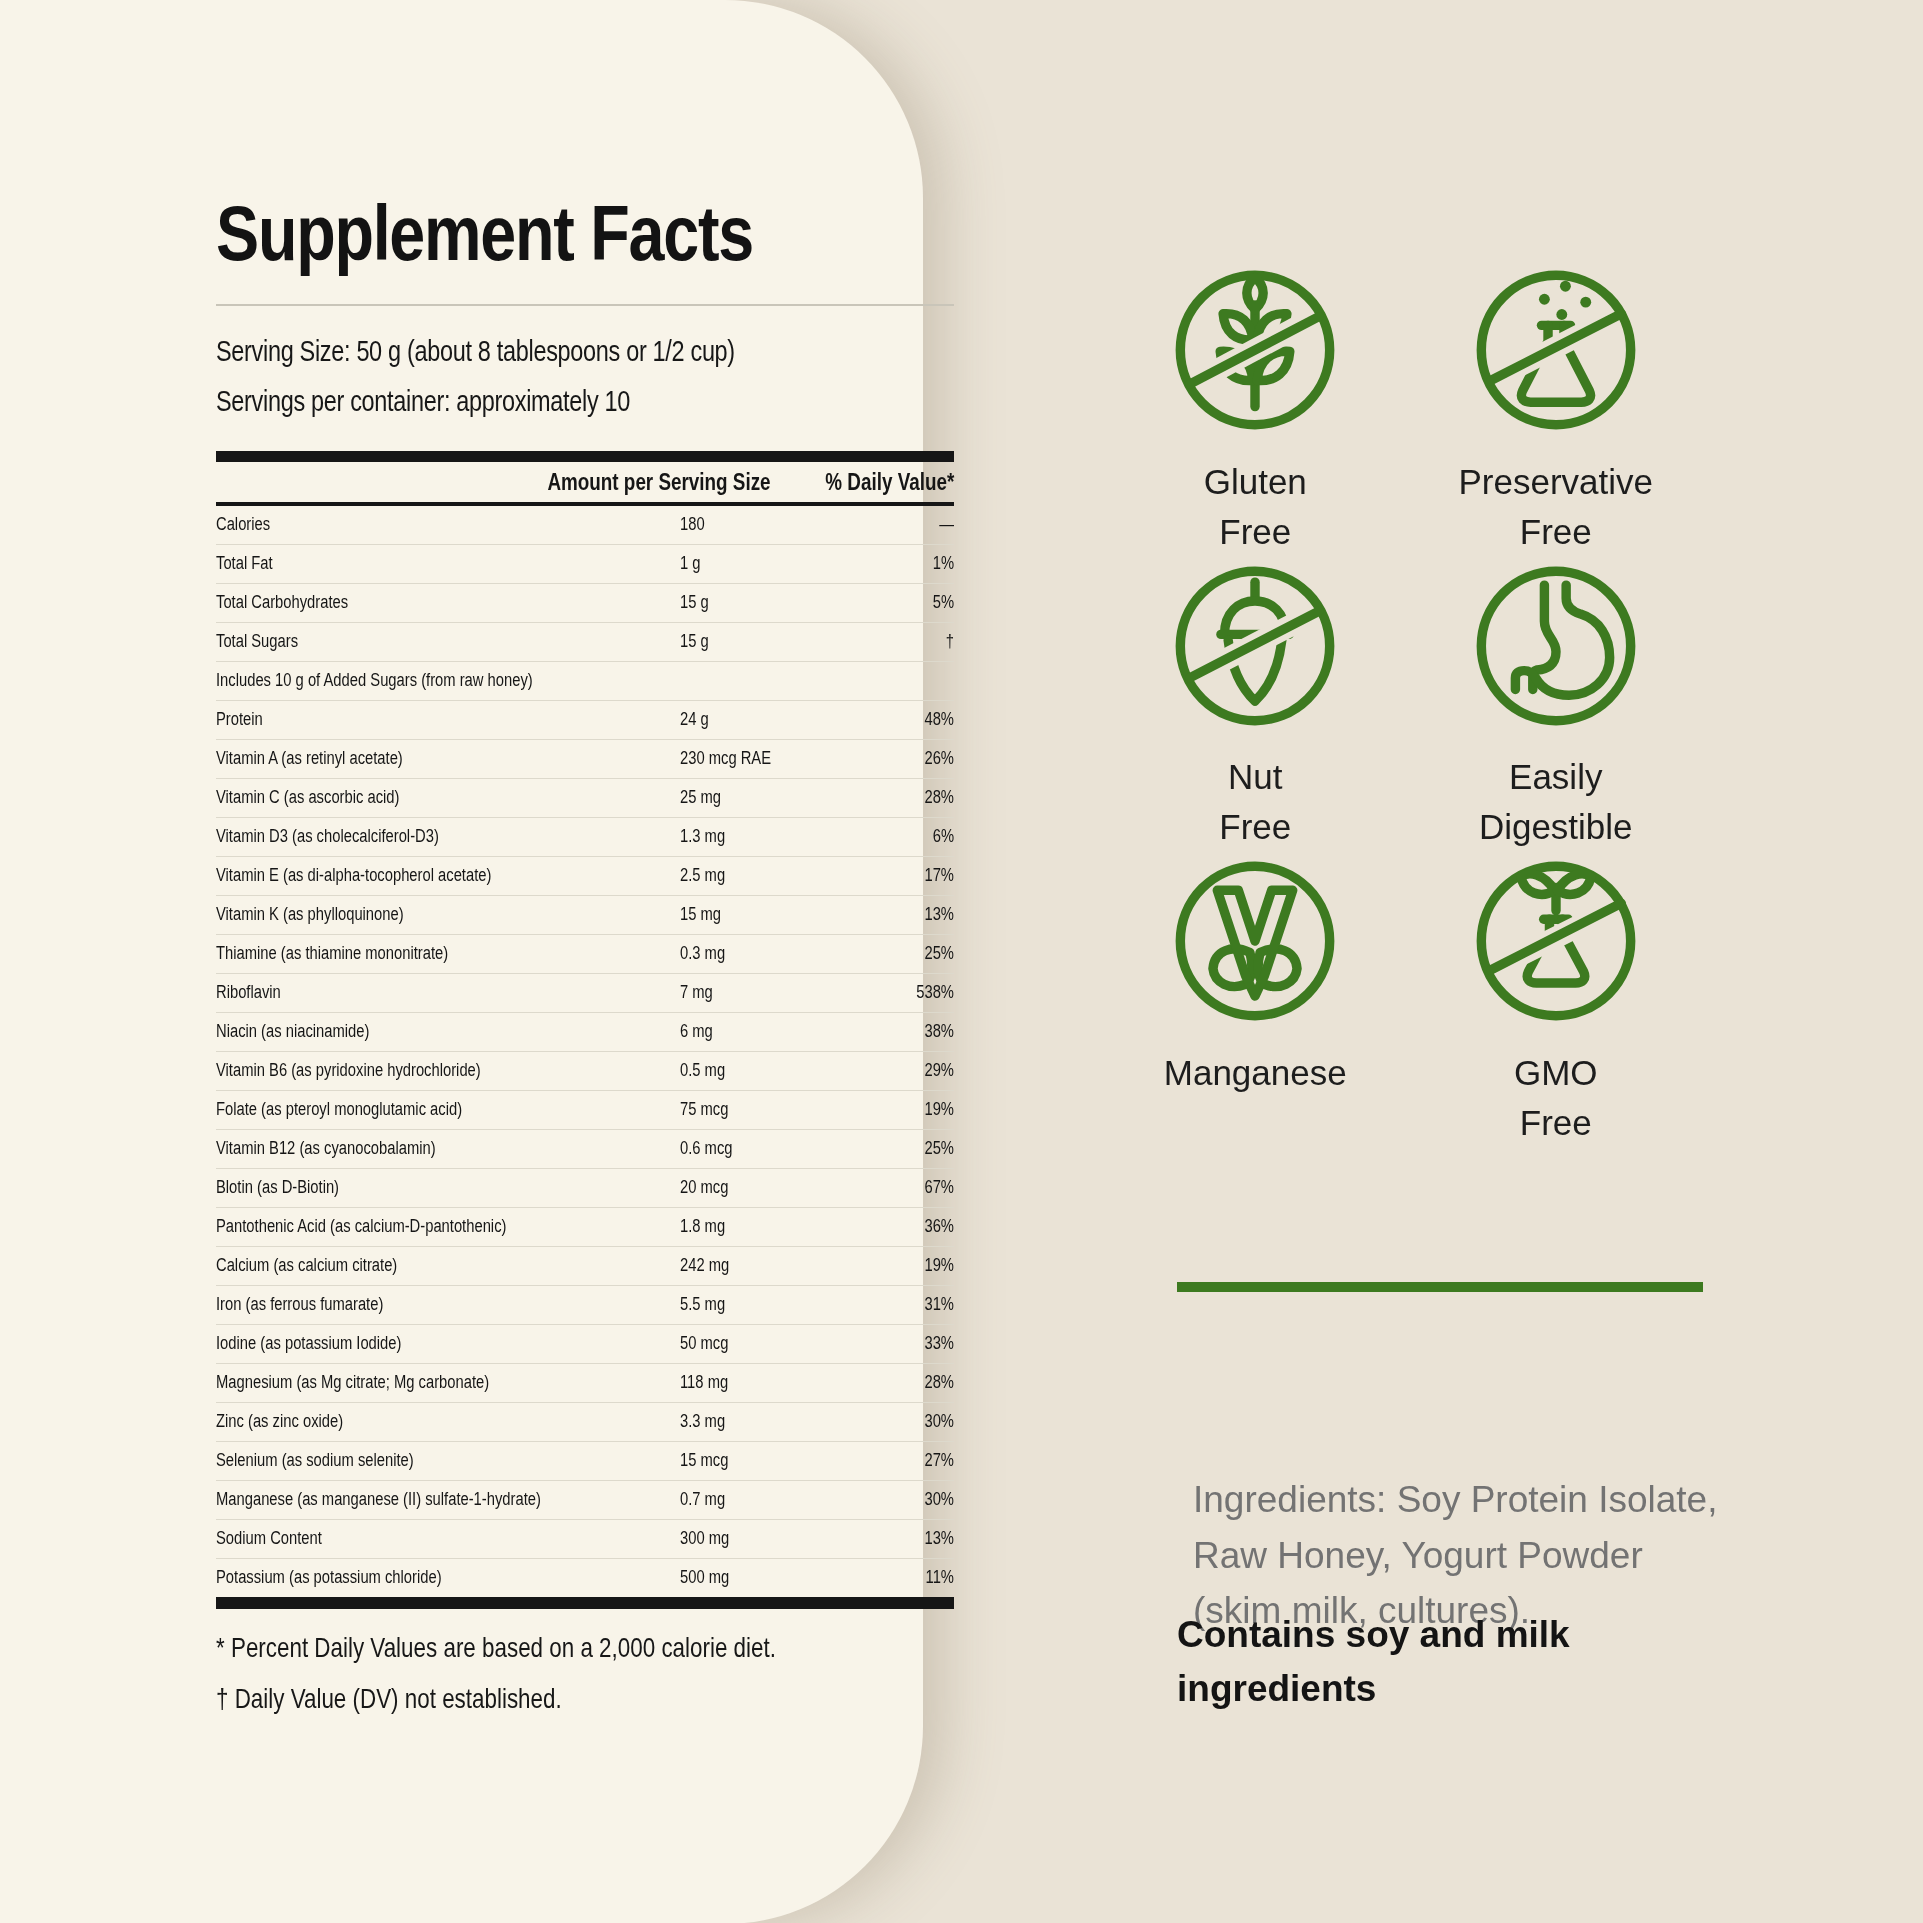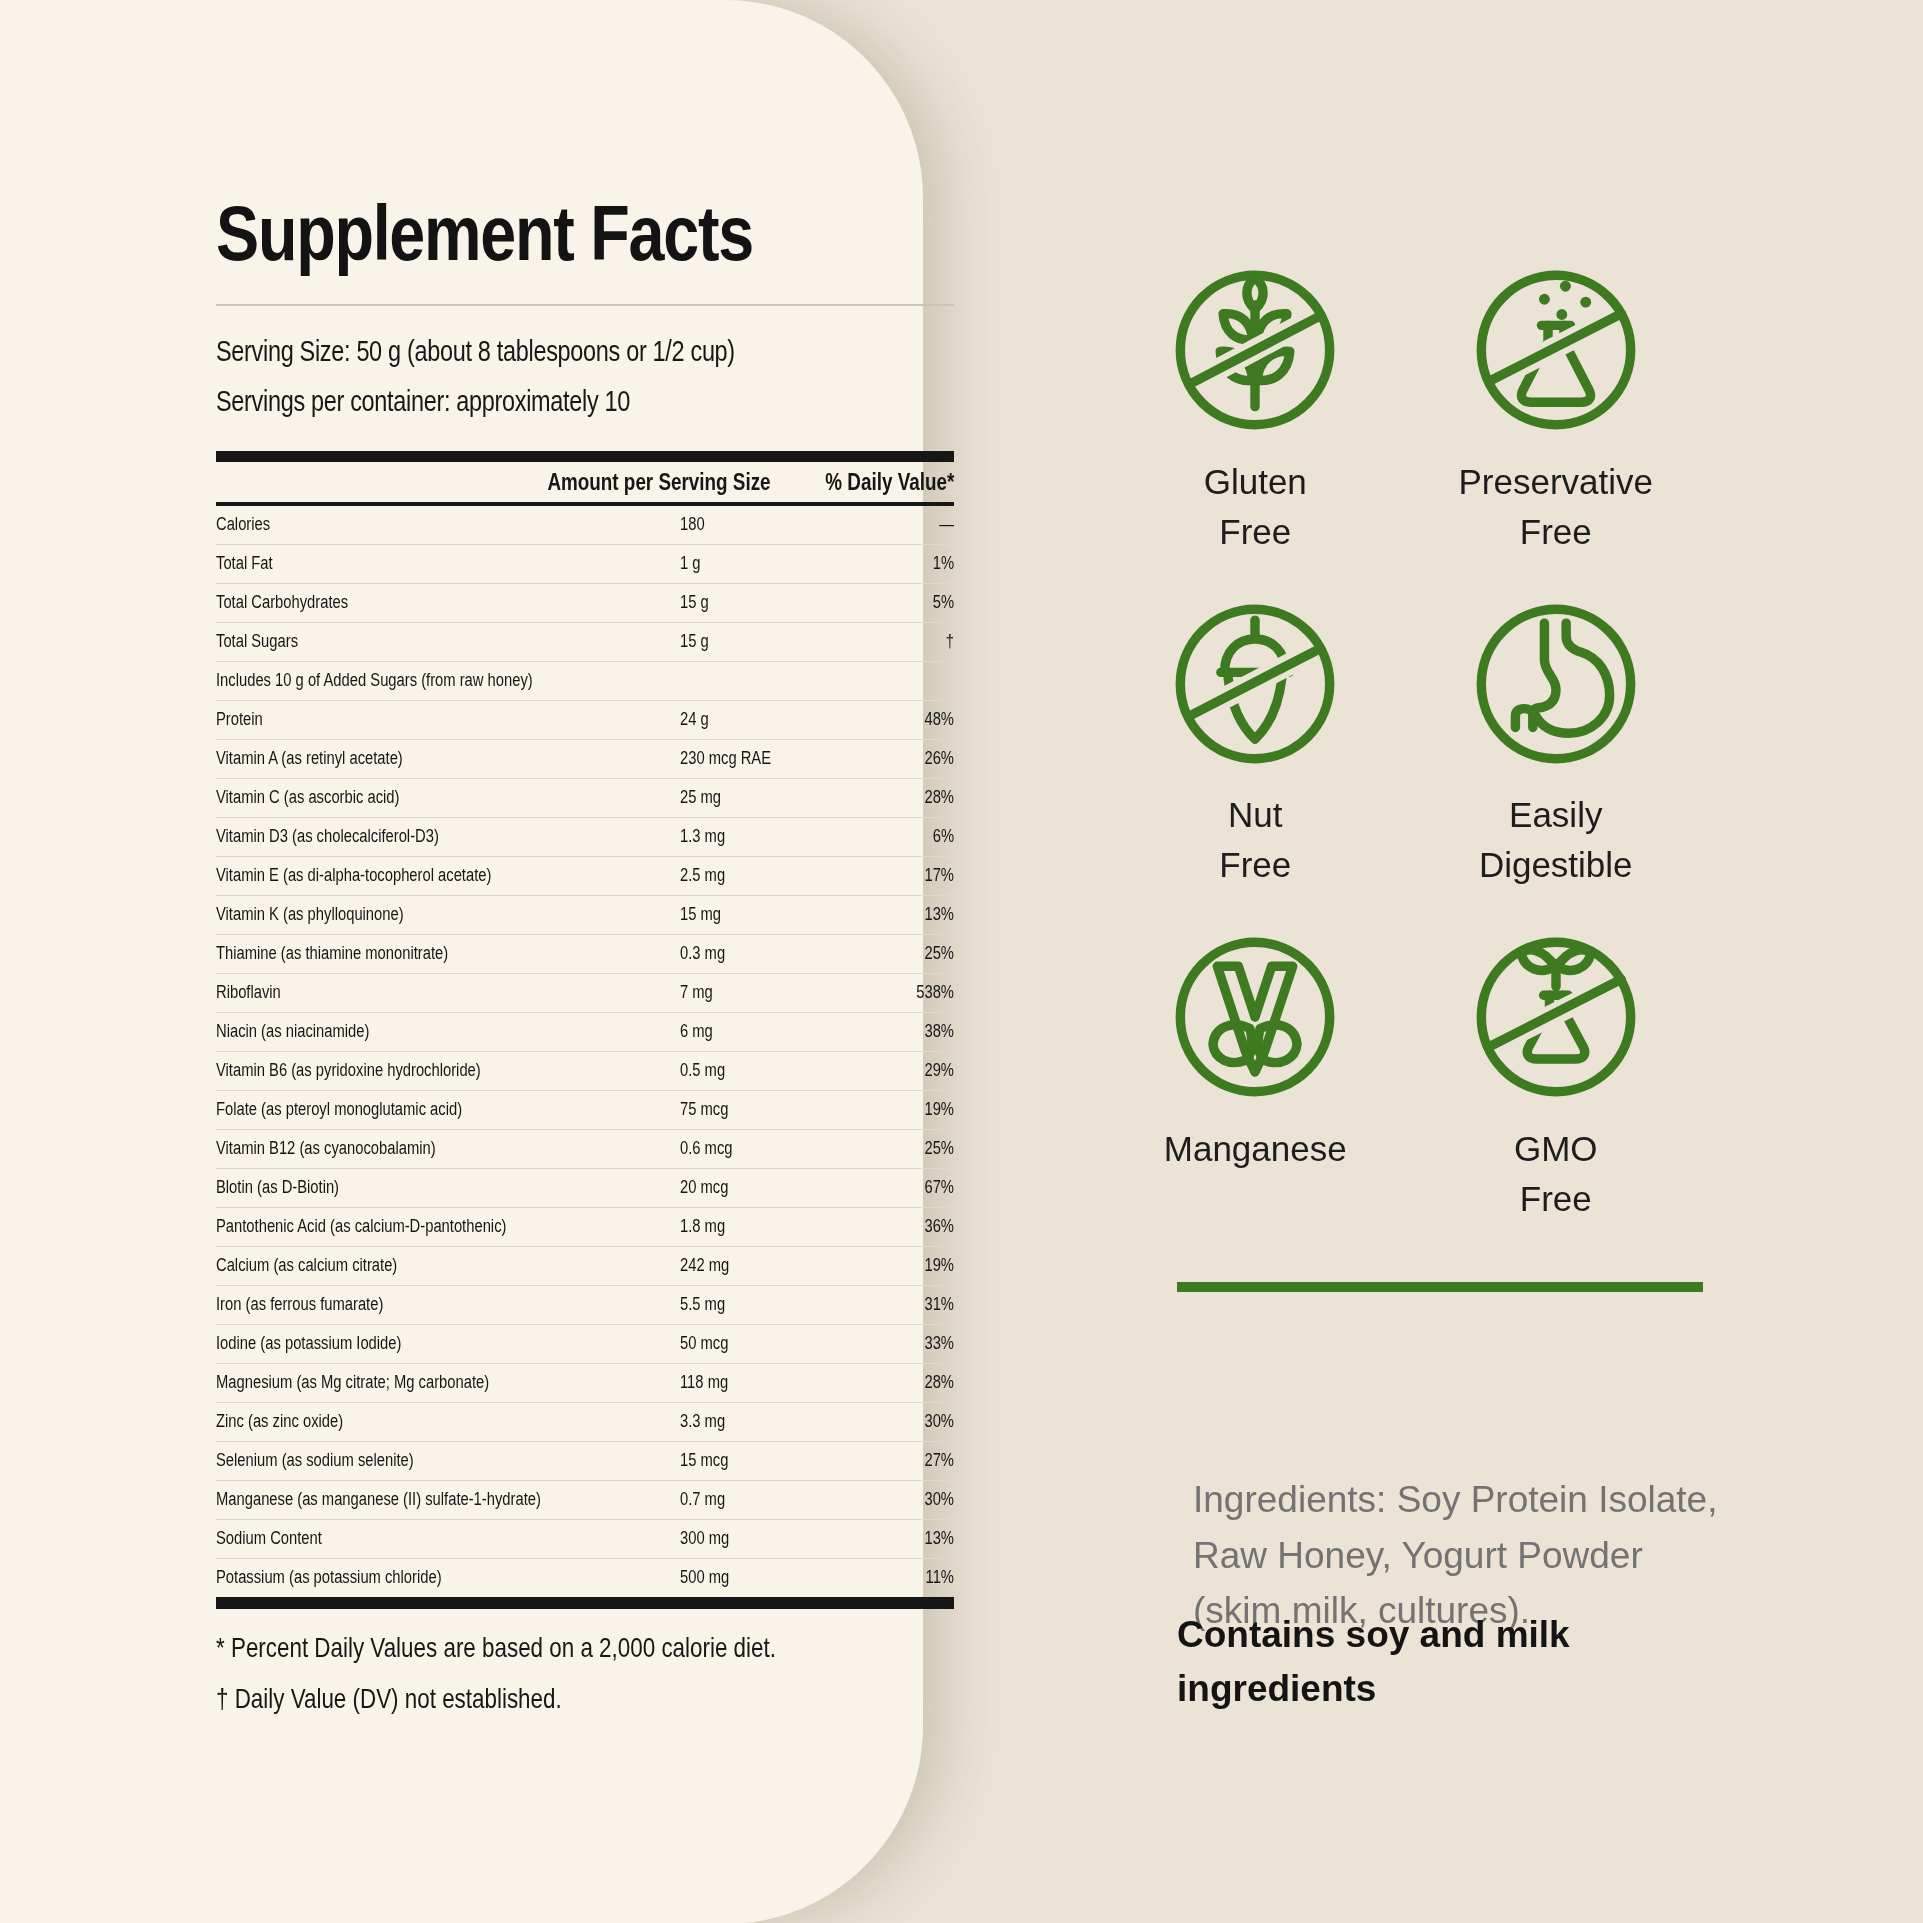--- a/index.html
+++ b/index.html
@@ -24,21 +24,21 @@
   .trow:last-child{border-bottom:none;}
   .tl{flex:1;min-width:0;white-space:nowrap;transform:scaleX(0.82);transform-origin:left center;}
   .ta{width:184px;flex:none;white-space:nowrap;transform:scaleX(0.82);transform-origin:left center;}
   .td{width:90px;flex:none;text-align:right;white-space:nowrap;transform:scaleX(0.82);transform-origin:right center;}
   .t-botbar{height:12px;background:#161616;}
   .fn{position:absolute;left:216px;margin:0;font-size:28px;transform:scaleX(0.8);
       transform-origin:left top;white-space:nowrap;color:#171717;}
   .fn1{top:1632px}.fn2{top:1683px}
   
   .badges{position:absolute;left:1105px;top:263px;width:601px;display:grid;
-          grid-template-columns:1fr 1fr;row-gap:38px;}
+          grid-template-columns:1fr 1fr;}
   .badge{display:flex;flex-direction:column;align-items:center;}
   .bicon{width:174px;height:174px;}
   .bicon .ln{stroke:#3d7a20;stroke-width:13;fill:none;stroke-linecap:round;stroke-linejoin:round;}
   .bicon .dotf{fill:#3d7a20;stroke:none;}
   .bicon .casing{stroke:#eae3d6;stroke-width:30;fill:none;stroke-linecap:butt;}
   .blabel{margin-top:19.5px;height:102px;text-align:center;font-size:35px;line-height:1.43;color:#1d1d1d;}
   .blabel span{display:block;}
   .green-rule{position:absolute;left:1177px;top:1282px;width:526px;height:9.8px;background:#3d7a20;}
   .ingredients{position:absolute;left:1177px;top:1456px;width:526px;margin:16px;
                font-size:37px;line-height:1.5;color:#737373;}

